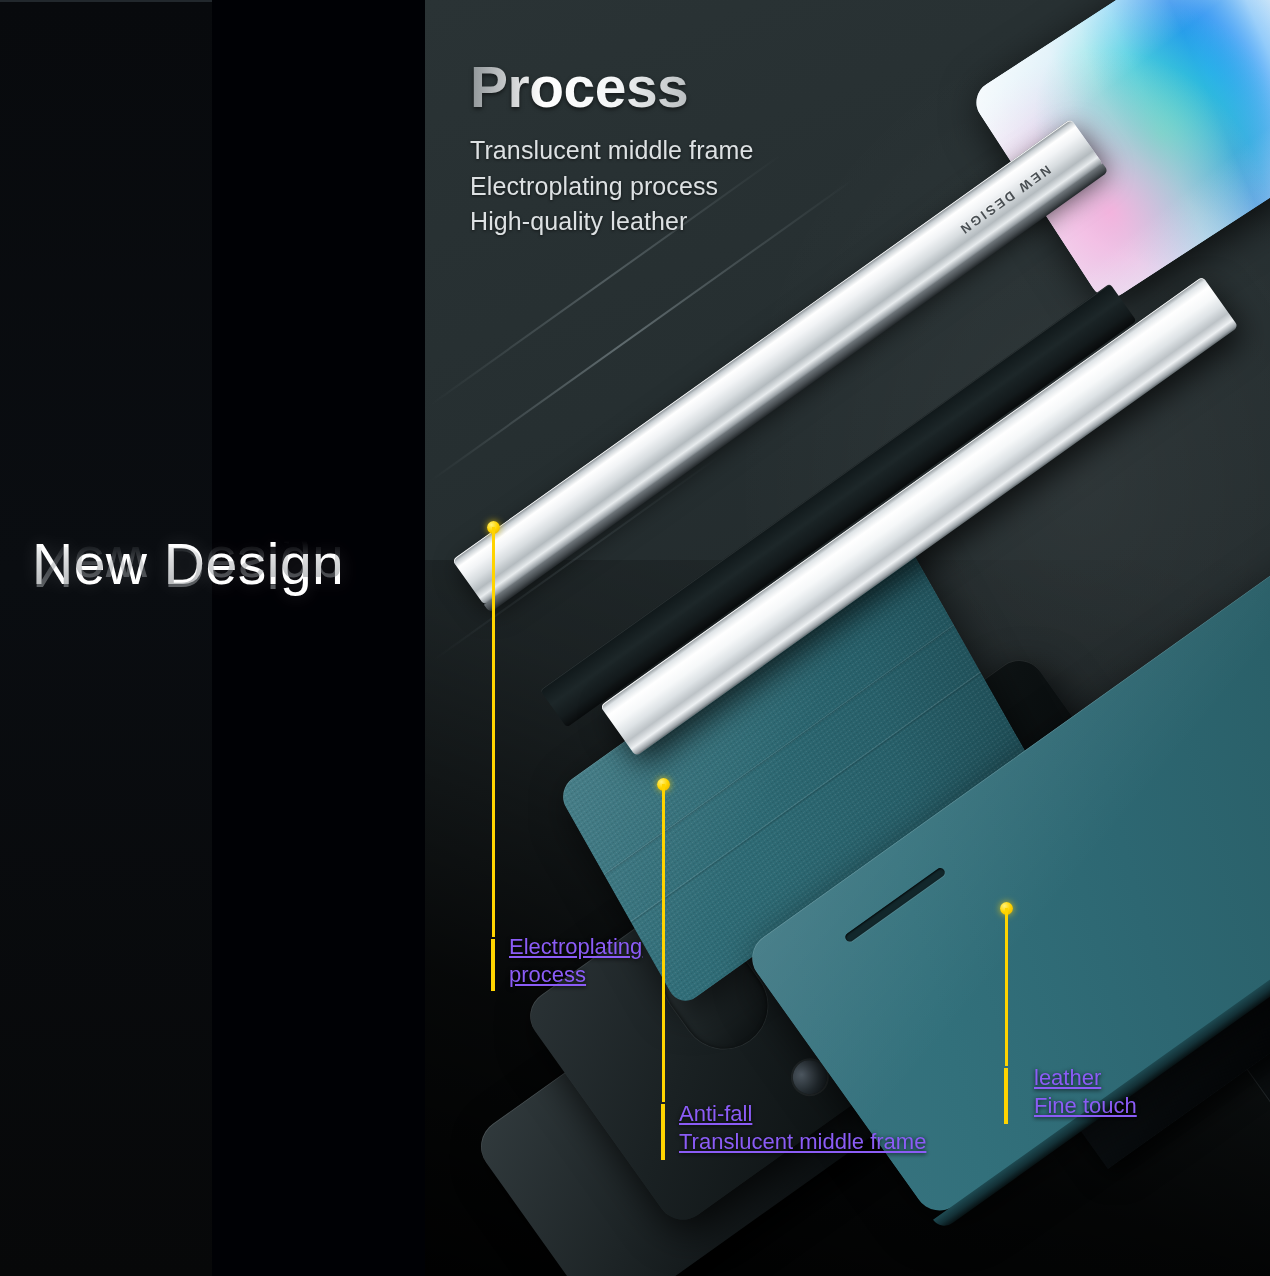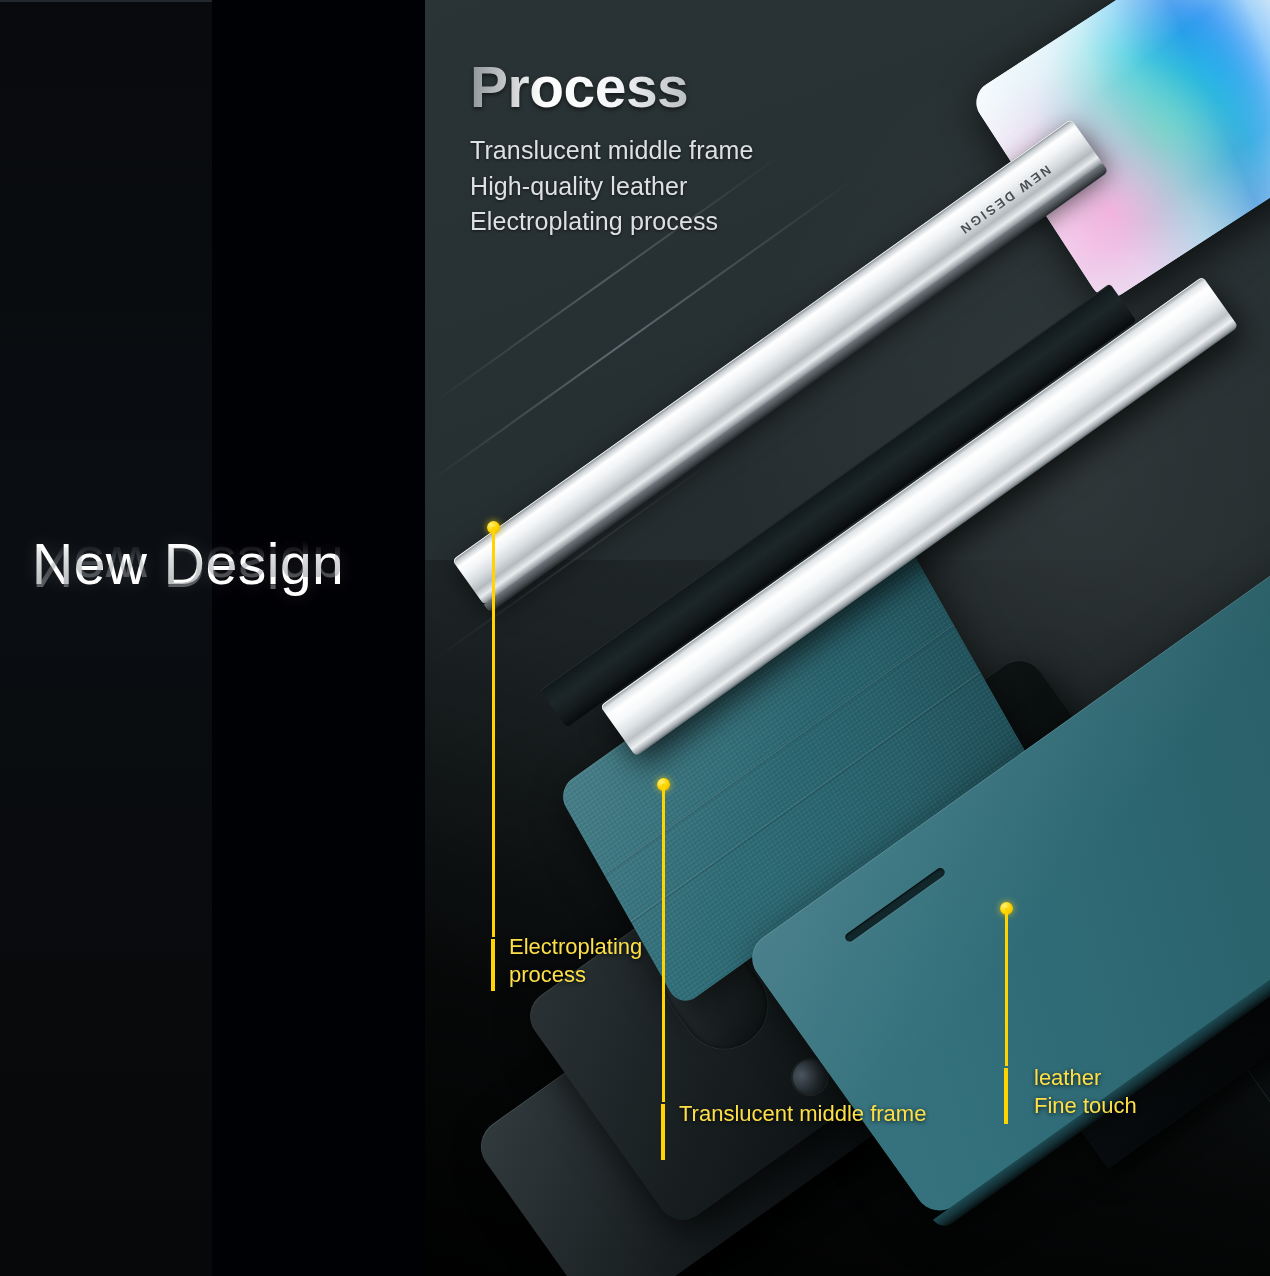--- a/index.html
+++ b/index.html
@@ -246,22 +246,22 @@
   
   .callout{position:absolute;z-index:70;}
   .dot{
     position:absolute;width:13px;height:13px;border-radius:50%;
     background:radial-gradient(circle at 34% 30%, #fff27a 0%, #ffd400 48%, #e3ac00 100%);
     box-shadow:0 0 7px rgba(255,214,0,.75);
     left:-6px;top:-6px;
   }
   .leader{position:absolute;width:3px;left:-1px;top:0;background:#ffd400;}
   .tick{position:absolute;width:4px;background:#ffd400;left:-1px;}
-  .co-text{position:absolute;color:#fde047;font-size:22px;line-height:1.28;white-space:nowrap;
-    text-shadow:0 1px 4px rgba(0,0,0,.85);font-weight:400;}
+  .co-text{position:absolute;color:#8b5cf6;font-size:22px;line-height:1.28;white-space:nowrap;
+    text-shadow:0 1px 4px rgba(0,0,0,.85);font-weight:400;text-decoration:underline;}
 
   #callout-electro{left:493px;top:527px;}
   #callout-electro .leader{height:410px;}
   #callout-electro .tick{left:-2px;top:412px;height:52px;}
   #callout-electro .co-text{left:16px;top:406px;}
 
   #callout-antifall{left:663px;top:784px;}
   #callout-antifall .leader{height:318px;}
   #callout-antifall .tick{left:-2px;top:320px;height:56px;}
   #callout-antifall .co-text{left:16px;top:316px;}
@@ -327,22 +327,22 @@
 
   </div>
 
   <div id="panel-dark-mass"></div>
   <div id="panel-vignette"></div>
 
   <div id="headline">
     <div class="h1line">Process</div>
     <div id="sublines">
       <div class="subline">Translucent middle frame</div>
+      <div class="subline">Electroplating process</div>
       <div class="subline">High-quality leather</div>
-      <div class="subline">Electroplating process</div>
     </div>
   </div>
 
   <div id="newdesign-wrap">
     <div id="newdesign-main">New Design</div>
     <div id="newdesign-reflect">New Design</div>
   </div>
 
   <div class="callout" id="callout-electro">
     <div class="dot"></div>
@@ -352,20 +352,21 @@
       <div>Electroplating</div>
       <div>process</div>
     </div>
   </div>
 
   <div class="callout" id="callout-antifall">
     <div class="dot"></div>
     <div class="leader"></div>
     <div class="tick"></div>
     <div class="co-text">
+      <div>Anti-fall</div>
       <div>Translucent middle frame</div>
     </div>
   </div>
 
   <div class="callout" id="callout-leather">
     <div class="dot"></div>
     <div class="leader"></div>
     <div class="tick"></div>
     <div class="co-text">
       <div>leather</div>

